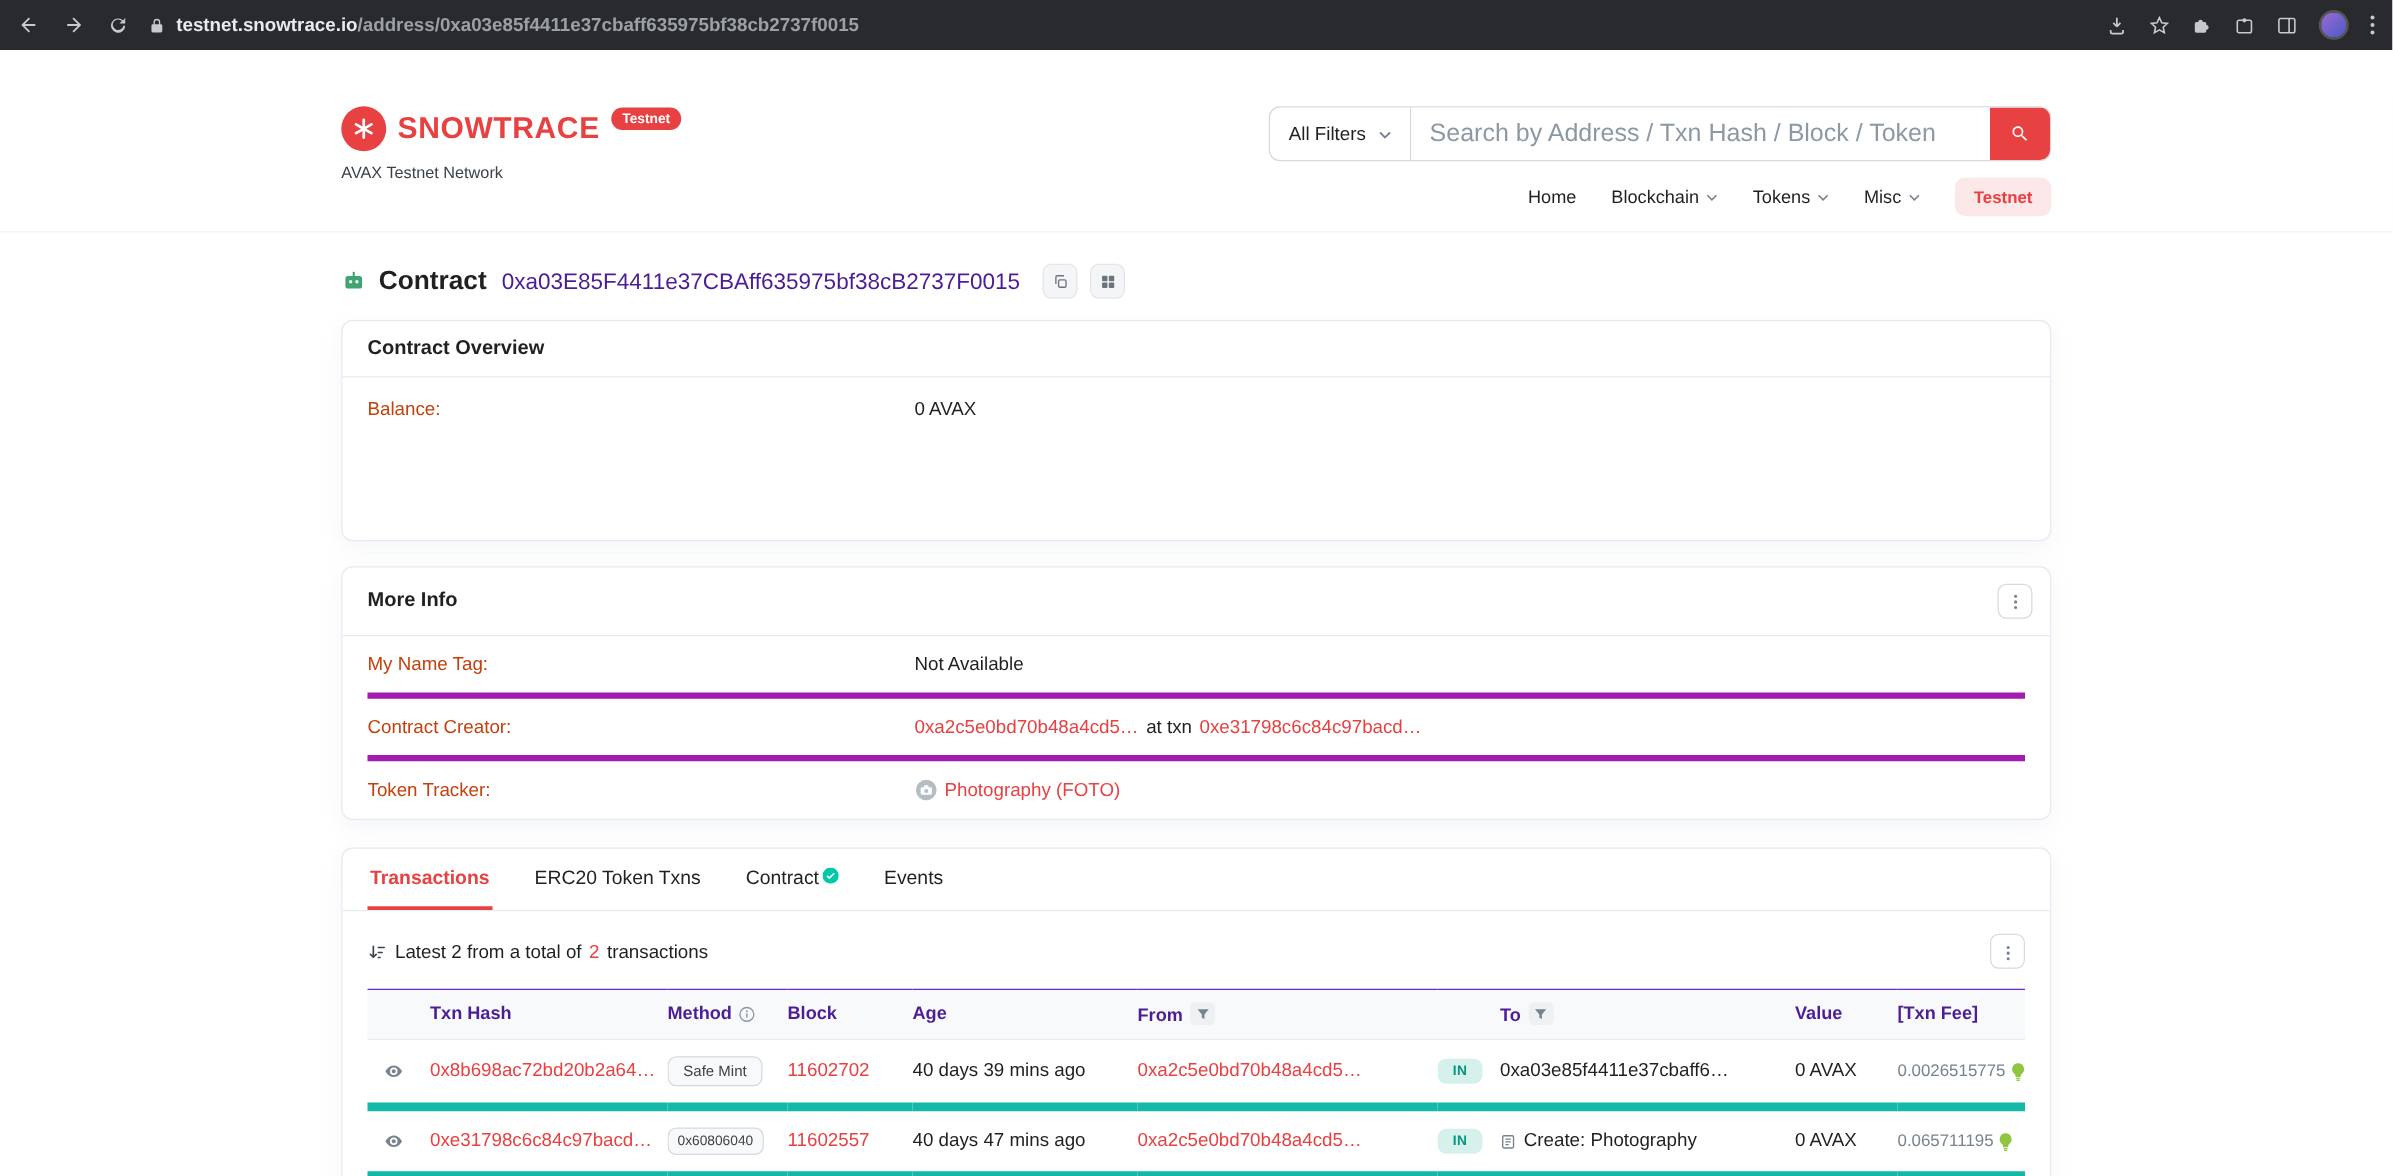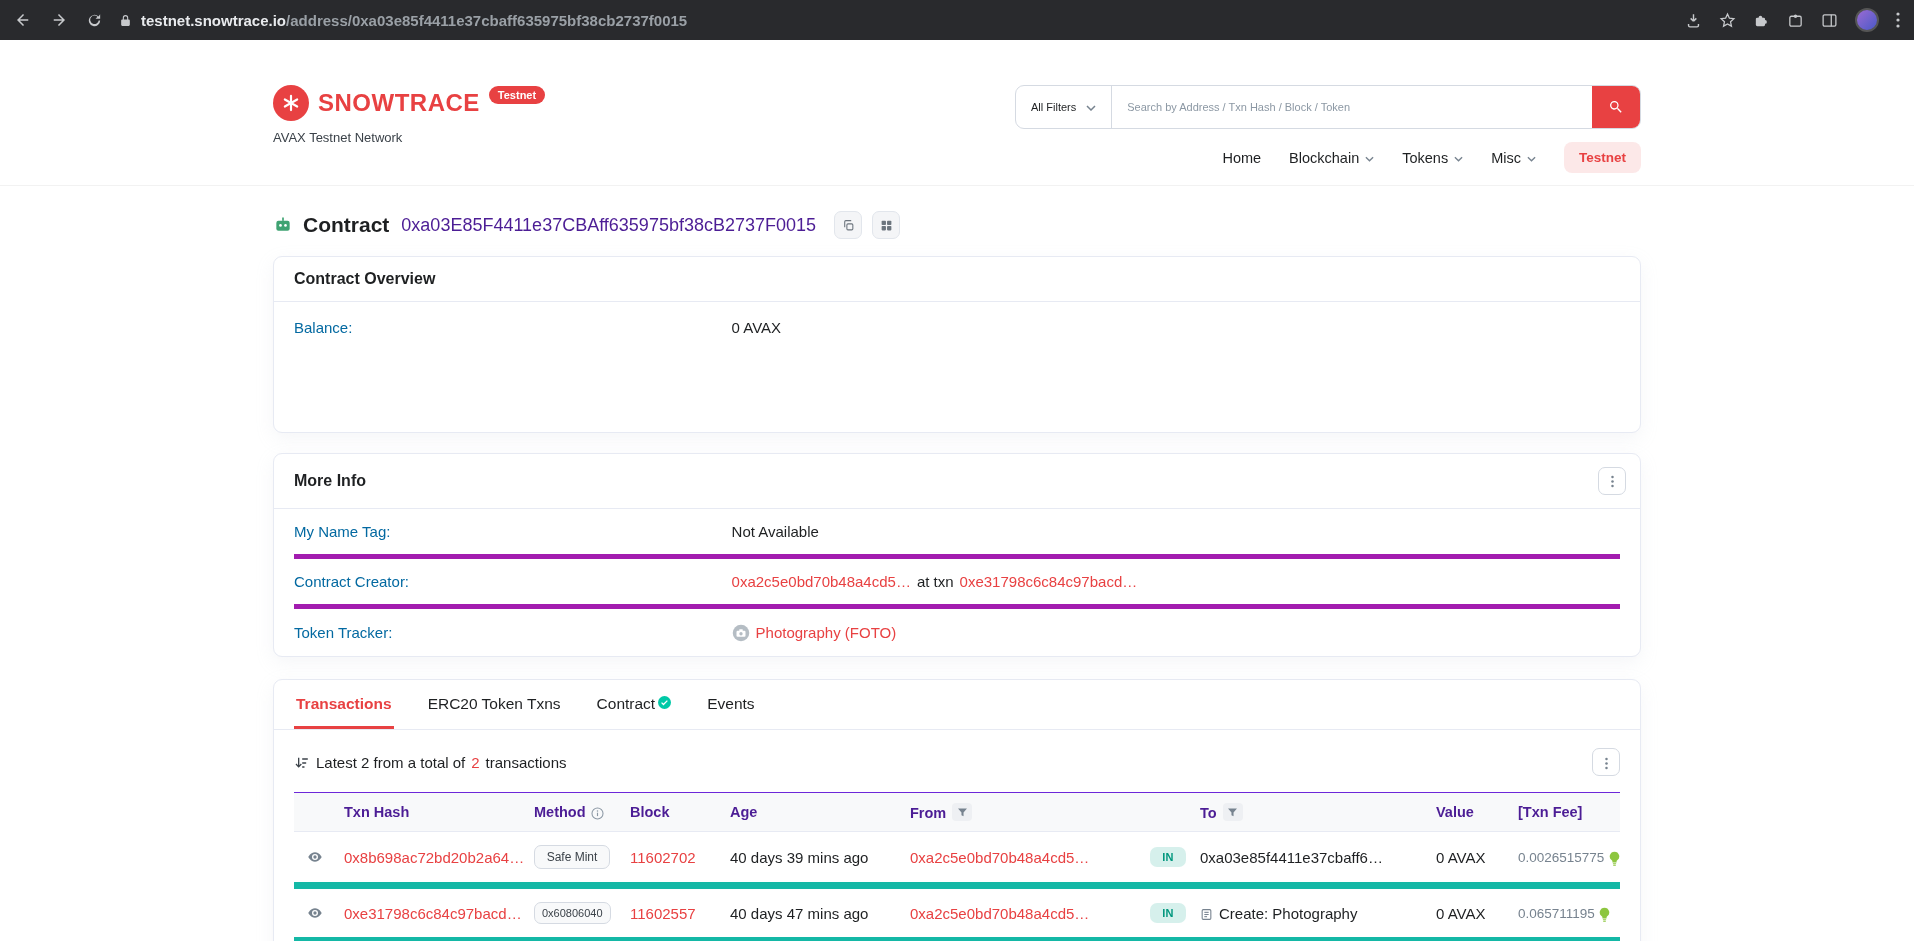--- a/index.html
+++ b/index.html
@@ -23,22 +23,22 @@
   
   .site-header { background:#fff; padding:0; box-shadow:0 1px 0 rgba(0,0,0,.05);margin-top:32px; }
   .header-inner { display:flex; justify-content:space-between; align-items:flex-start; padding:13px 0 12px; }
   .brand-row { display:flex; align-items:flex-start; gap:9px; }
   .brand-logo { width:36px; height:36px; border-radius:50%; background:#e84142; display:inline-flex; align-items:center; justify-content:center; }
   .brand-text { color:#e84142; font-size:24px; font-weight:700; letter-spacing:.5px; line-height:36px; }
   .brand-badge { background:#e84142; color:#fff; font-size:11px; font-weight:700; padding:3px 9px; border-radius:10px; margin-top:1px; }
   .network-label { font-size:13px; color:#3b4249; margin-top:9px; }
   .header-right { display:flex; flex-direction:column; align-items:flex-end; gap:13px; }
   .search-group { display:flex; align-items:stretch; width:626px; height:44px; border:1px solid #d5dae2; border-radius:9px; overflow:hidden; background:#fff; }
-  .filter-select { display:flex; align-items:center; gap:10px; padding:0 15px; border-right:1px solid #d5dae2; font-size:11px; color:#1e2022; cursor:pointer; white-space:nowrap; }
-  .search-input { flex:1; border:none; outline:none; padding:0 15px; font-size:11px; font-family:inherit; color:#1e2022; }
+  .filter-select { display:flex; align-items:center; gap:10px; padding:0 15px; border-right:1px solid #d5dae2; font-size:15px; color:#1e2022; cursor:pointer; white-space:nowrap; }
+  .search-input { flex:1; border:none; outline:none; padding:0 15px; font-size:20px; font-family:inherit; color:#1e2022; }
   .search-input::placeholder { color:#8c98a4; }
   .search-btn { width:48px; background:#e84142; border:none; cursor:pointer; display:flex; align-items:center; justify-content:center; }
   .main-nav { display:flex; align-items:center; gap:28px; }
   .nav-item { display:inline-flex; align-items:center; gap:6px; font-size:14.5px; font-weight:500; color:#1e2022; }
   .testnet-btn { background:rgba(232,65,66,.12); color:#e84142; font-size:13.5px; font-weight:600; padding:8px 15px; border-radius:8px; }
 
   
   main { padding-top:26px; padding-bottom:70px; }
   .page-title-row { display:flex; align-items:center; gap:10px; }
   .page-title { font-size:21px; font-weight:600; margin:0; color:#1e2022; }
@@ -48,21 +48,21 @@
 
   
   .cards-row { display:flex; gap:20px; margin-top:17px;flex-direction:column; }
   .card { background:#fff; border:1px solid #e7eaf3; border-radius:9px; box-shadow:0 6px 18px rgba(189,197,209,.15); flex:1; }
   .card-header { display:flex; align-items:center; justify-content:space-between; padding:13px 14px 13px 20px; border-bottom:1px solid #e7eaf3; }
   .card-title { font-size:16px; font-weight:700; margin:0; color:#1e2022; }
   .overview-body { padding:17px 20px; min-height:130px; }
   .info-body { padding:0 20px; }
   .info-row { display:flex; align-items:center; padding:14px 0; font-size:15px; }
   .info-row.bordered { border-bottom:5px solid #a21caf; }
-  .info-label { width:33%; flex:none; color:#0369a1; }
+  .info-label { width:33%; flex:none; color:#c2410c; }
   .info-value { display:flex; align-items:center; gap:6px; flex-wrap:wrap; }
   .red-link { color:#e84142; }
   .dots-btn { width:28px; height:28px; border:1px solid #d5dae2; background:#fff; border-radius:7px; display:inline-flex; align-items:center; justify-content:center; cursor:pointer; padding:0; }
 
   
   .tabs-card { margin-top:22px; }
   .tab-bar { display:flex; padding:0 20px; border-bottom:1px solid #e7eaf3; }
   .tab { display:inline-flex; align-items:flex-start; gap:3px; padding:15px 2px 13px; margin-right:32px; font-size:15.5px; color:#1e2022; border-bottom:3px solid transparent; }
   .tab.active { color:#e84142; font-weight:700; border-bottom-color:#e84142; }
   .tabs-body { padding:18px 20px 22px; }

